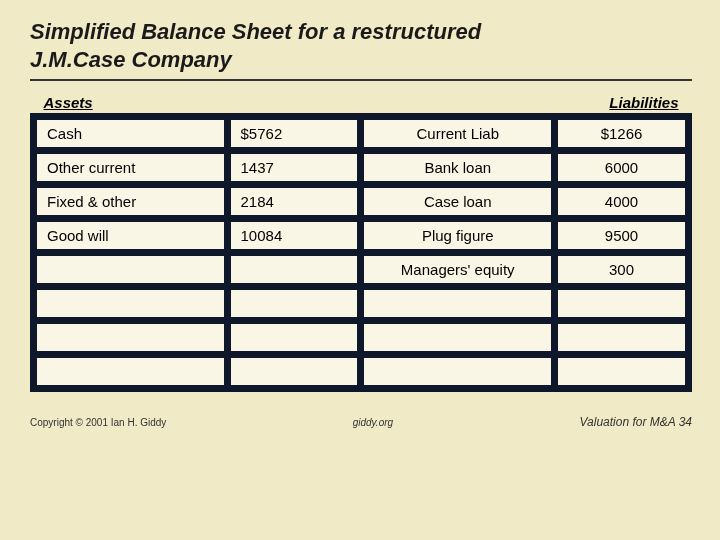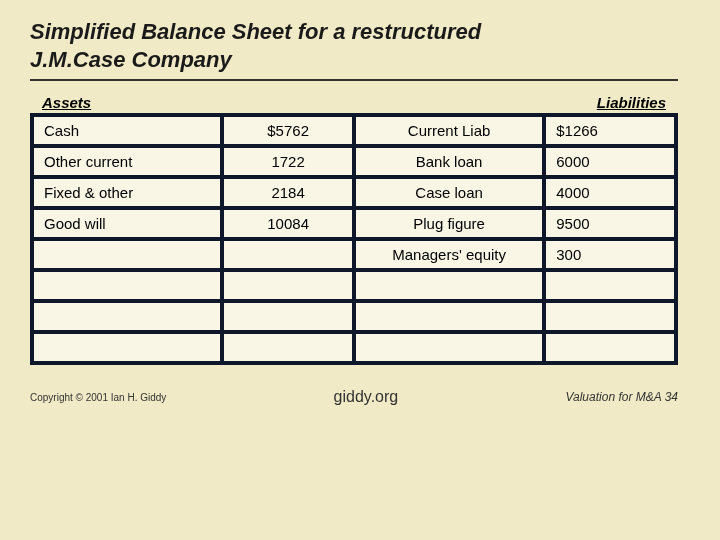--- a/index.html
+++ b/index.html
@@ -27,21 +27,21 @@
       top: 0; left: 0;
       width: 100%; height: 100%;
       opacity: 0.25;
       z-index: 0;
       background-color: #e8d890;
     }
 
     .content {
       position: relative;
       z-index: 1;
-      padding: 18px 42px 10px 30px;
+      padding: 18px 28px 10px 30px;
     }
 
     .title {
       font-style: italic;
       font-weight: bold;
       font-size: 22px;
       color: #1a1a1a;
       line-height: 1.25;
       margin-bottom: 6px;
     }
@@ -56,57 +56,58 @@
       width: 100%;
     }
 
     table {
       width: 100%;
       border-collapse: collapse;
       font-size: 15px;
     }
 
     th, td {
-      border: 4px solid #0f172a;
+      border: 7px solid #0f172a;
       padding: 5px 10px;
     }
 
     .header-row th {
       background: transparent;
       font-weight: bold;
       font-style: italic;
       text-decoration: underline;
       text-align: center;
       border: none;
       padding-bottom: 2px;
     }
 
     .col-label { width: 130px; text-align: left; }
-    .col-value { width: 90px; text-align: center; }
+    .col-value { width: 90px; text-align: left; }
     .col-liab-label { width: 130px; text-align: center; }
-    .col-liab-value { width: 90px; text-align: left; }
+    .col-liab-value { width: 90px; text-align: center; }
 
     td { background: rgba(255,255,255,0.55); }
 
     .total-row td {
       font-weight: bold;
       font-size: 16px;
     }
 
     .footer {
       display: flex;
       justify-content: space-between;
       align-items: center;
       margin-top: 23px;
       font-size: 10px;
       color: #333;
     }
 
     .footer-center {
-      font-size: 16px;
+      font-style: italic;
+      font-size: 10px;
     }
 
     .footer-right {
       font-style: italic;
       font-size: 12px;
     }
   </style>
 </head>
 <body>
 
@@ -132,21 +133,21 @@
       </thead>
       <tbody id="table-body">
       <tr>
       <td class="col-label">Cash</td>
       <td class="col-value">$5762</td>
       <td class="col-liab-label">Current Liab</td>
       <td class="col-liab-value">$1266</td>
     </tr>
           <tr>
       <td class="col-label">Other current</td>
-      <td class="col-value">1722</td>
+      <td class="col-value">1437</td>
       <td class="col-liab-label">Bank loan</td>
       <td class="col-liab-value">6000</td>
     </tr>
           <tr>
       <td class="col-label">Fixed &amp; other</td>
       <td class="col-value">2184</td>
       <td class="col-liab-label">Case loan</td>
       <td class="col-liab-value">4000</td>
     </tr>
           <tr>

